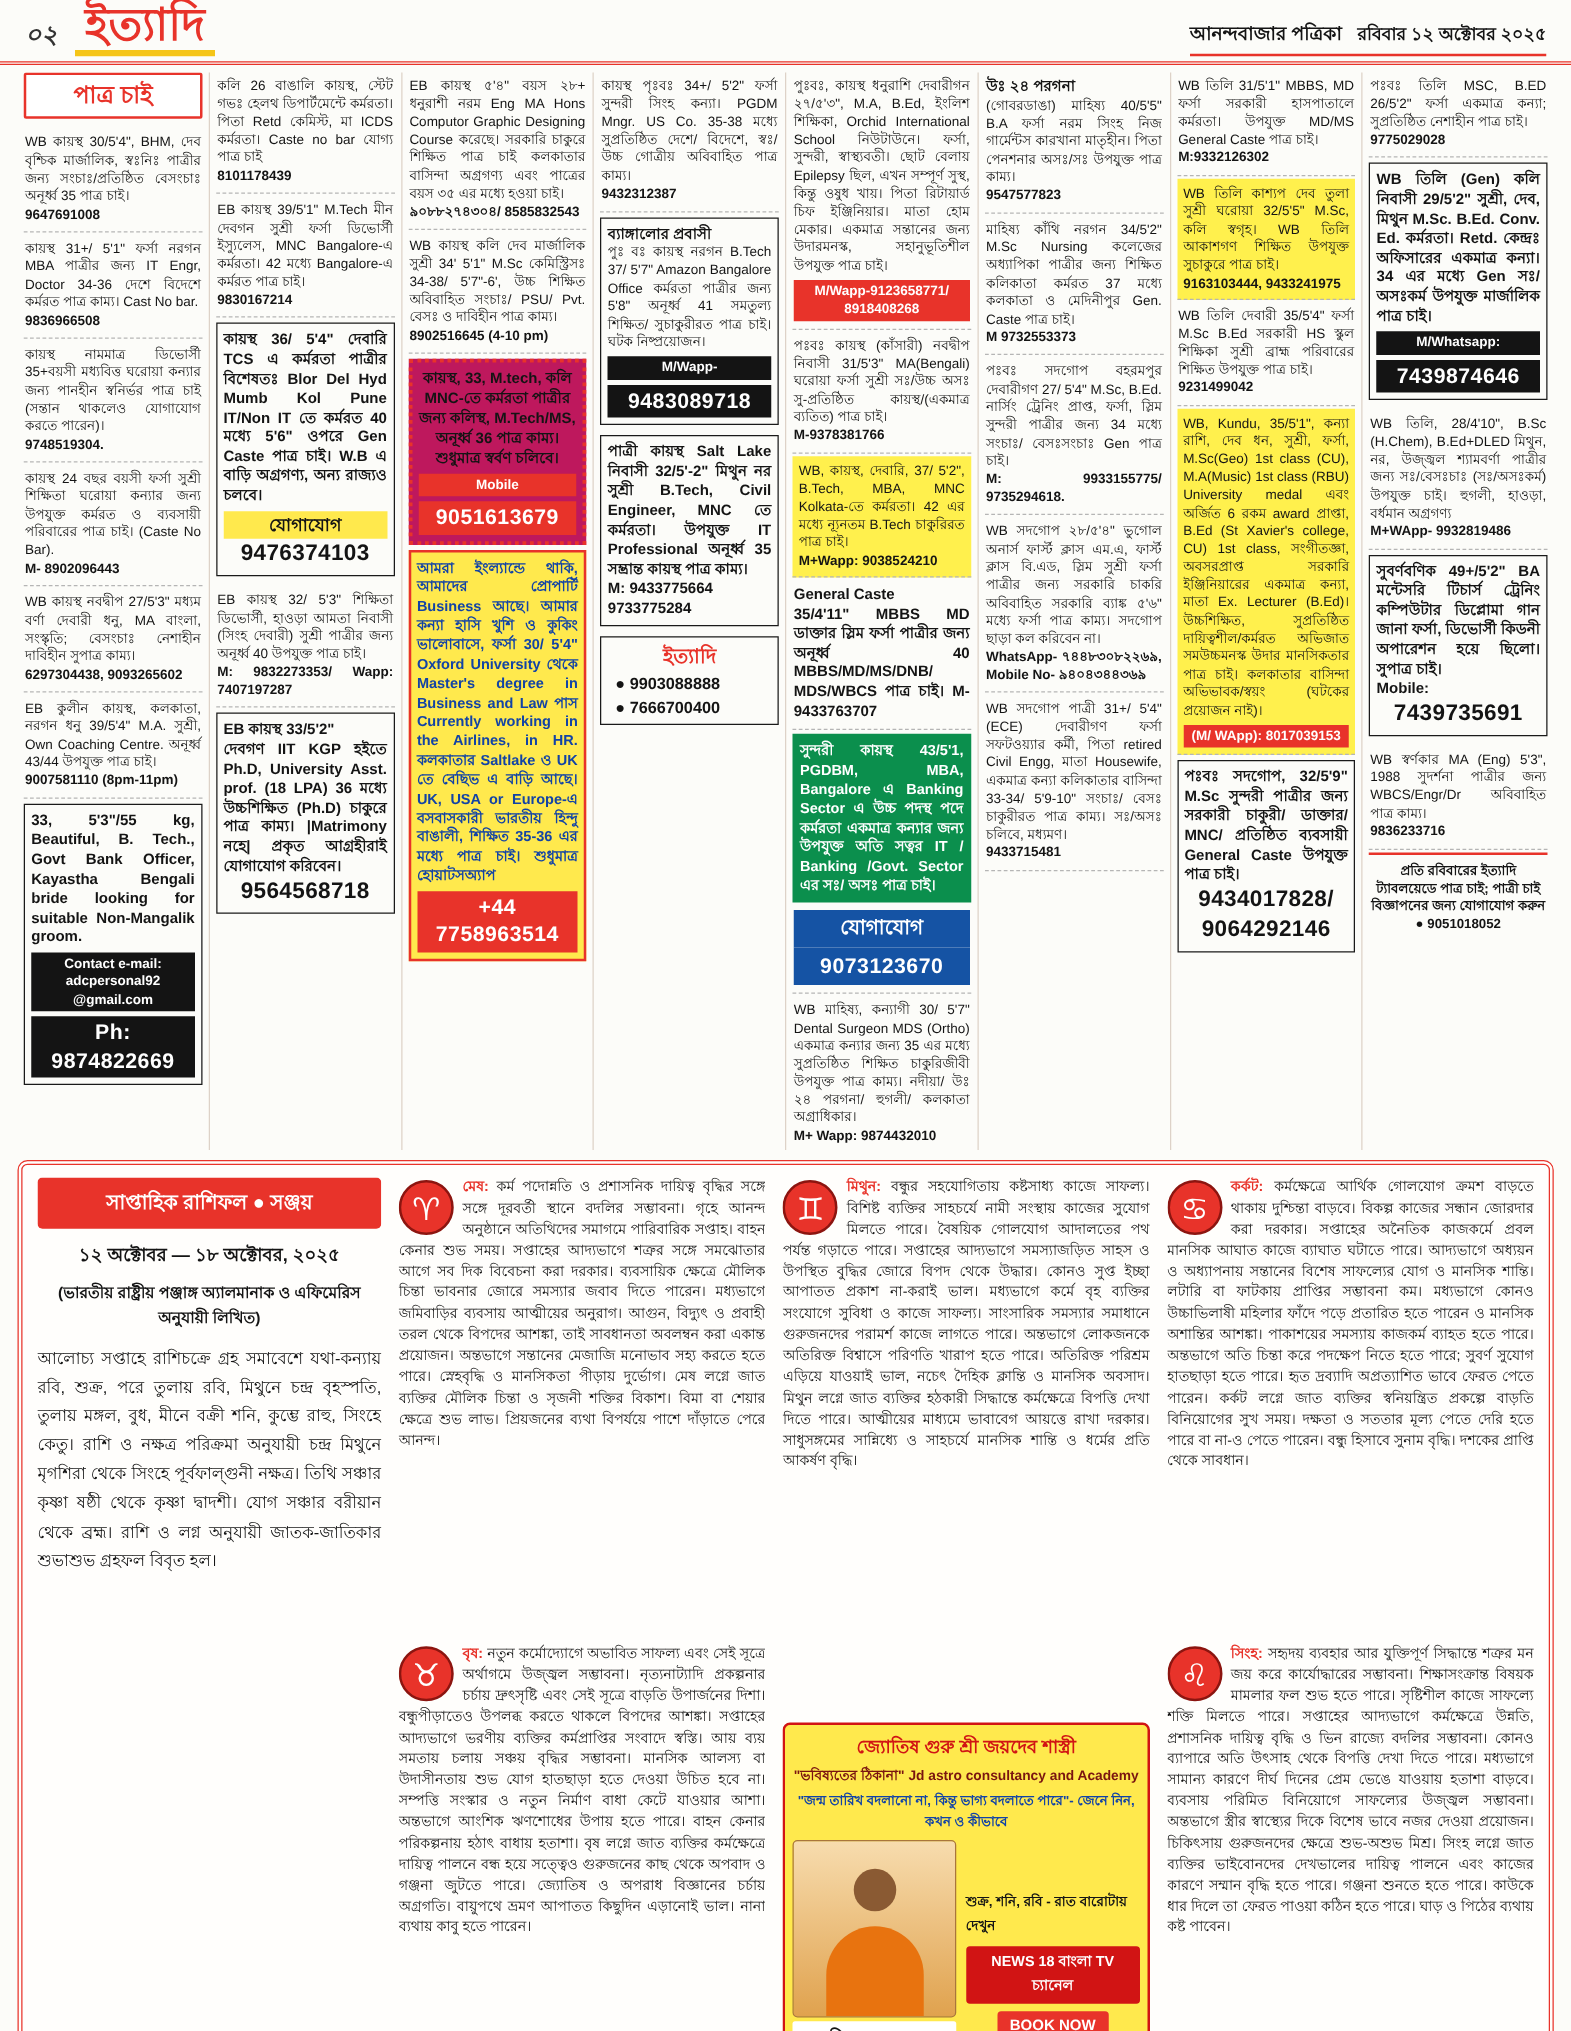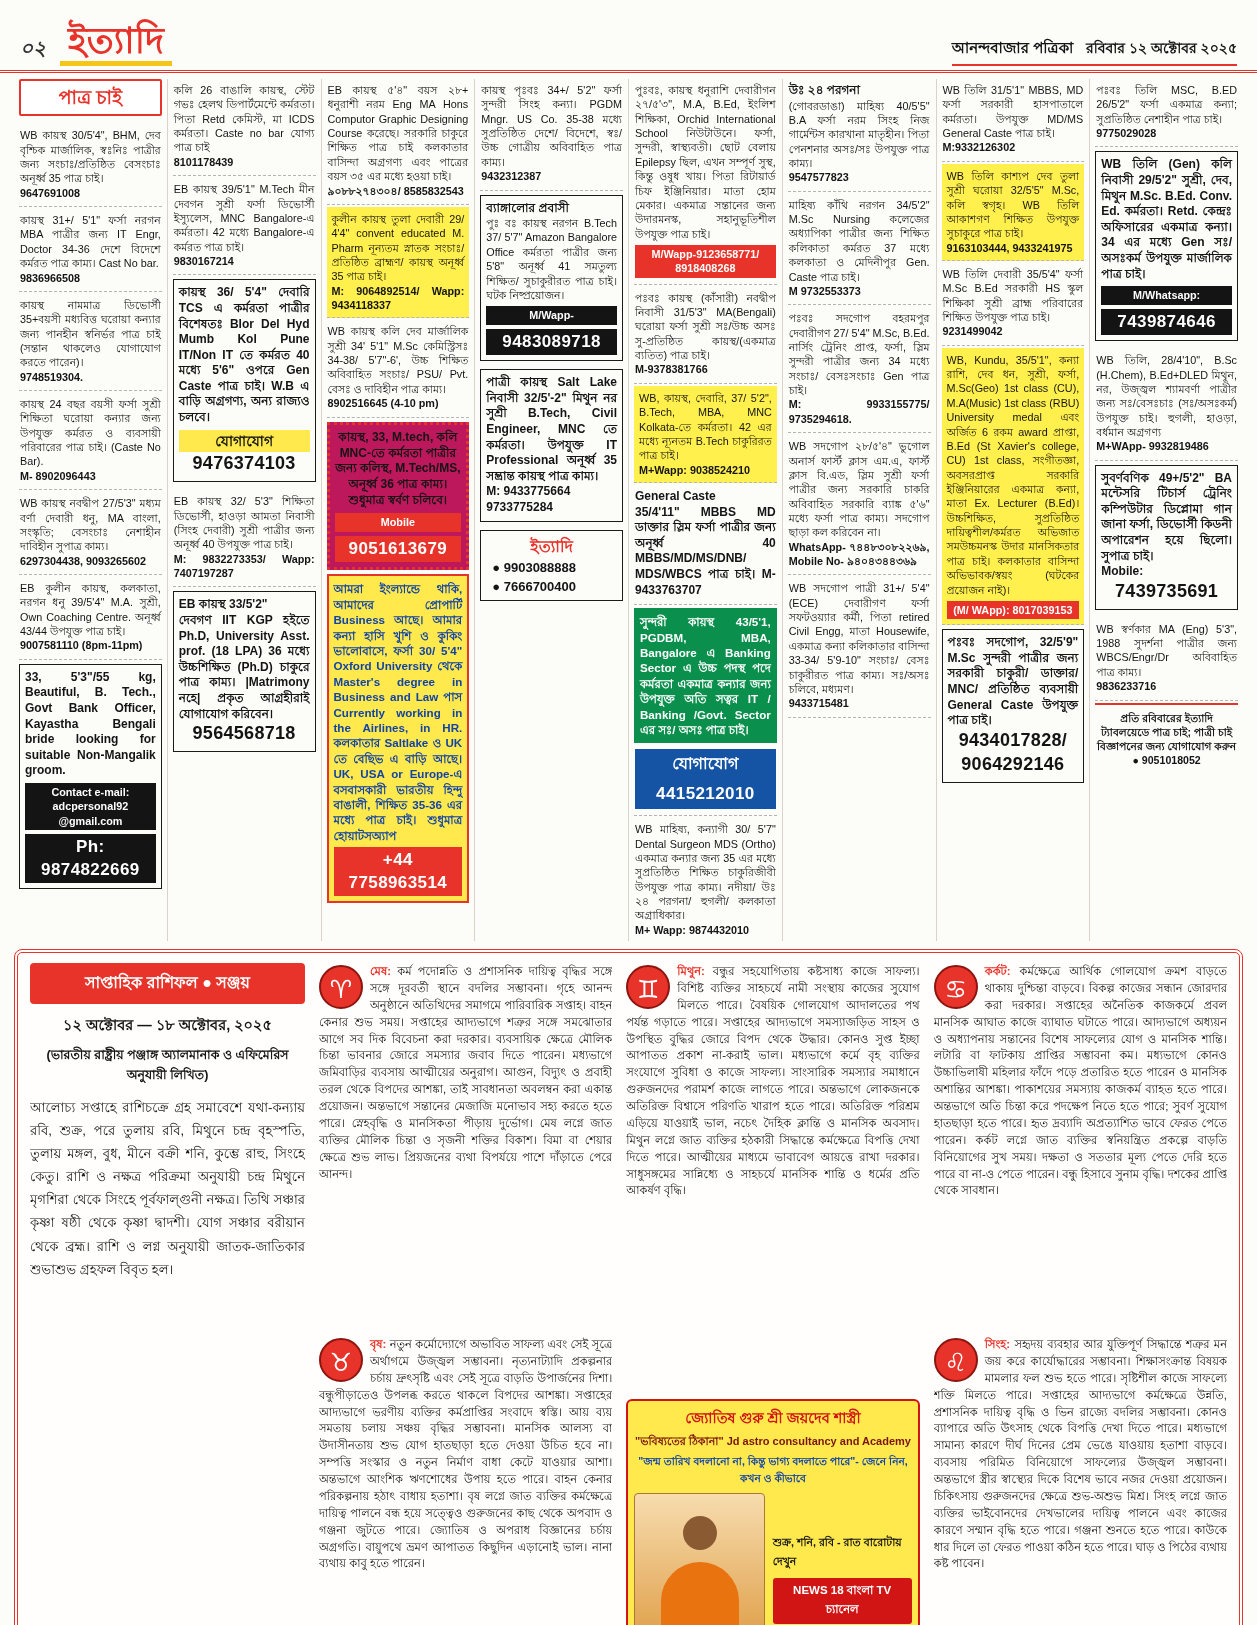--- a/index.html
+++ b/index.html
@@ -2,21 +2,21 @@
 <html><head>
 <meta charset="utf-8">
 <style>
   html,body{margin:0;padding:0;}
   body{
     width:1257px;height:1625px;overflow:hidden;background:#fcfcf9;color:#141414;
     font-family:"Liberation Sans","DejaVu Sans",sans-serif;
   }
   
   .header{display:flex;justify-content:space-between;align-items:flex-end;
-    padding:8px 20px 4px;border-bottom:3px double #e8332a;height:73px;box-sizing:border-box;}
+    padding:8px 20px 4px;border-bottom:3px double #e8332a;height:52px;box-sizing:border-box;}
   .h-left{display:flex;align-items:flex-end;gap:14px;}
   .pageno{font-size:20px;font-weight:700;color:#333;font-style:italic;}
   .logo{color:#e8332a;font-size:36px;font-weight:800;line-height:1;
     border-bottom:5px solid #f5c518;padding:0 8px 2px;}
   .h-right{text-align:right;border-bottom:2px solid #e8332a;padding-bottom:3px;}
   .masthead{font-size:15px;font-weight:800;}
   .mastdate{font-size:14px;font-weight:600;margin-left:8px;}
   
   .cols{display:flex;gap:0;padding:6px 14px 4px;height:872px;overflow:hidden;box-sizing:border-box;}
   .col{flex:1 1 0;min-width:0;overflow:hidden;padding:0 5px;}
@@ -159,24 +159,20 @@
         <div class="p bb">EB কায়স্থ 33/5'2"</div>
         <div class="p bb">দেবগণ IIT KGP হইতে Ph.D, University Asst. prof. (18 LPA) 36 মধ্যে উচ্চশিক্ষিত (Ph.D) চাকুরে পাত্র কাম্য। |Matrimony নহে| প্রকৃত আগ্রহীরাই যোগাযোগ করিবেন।</div>
         <div class="p huge">9564568718</div>
       </div>
     </div>
     <div class="col">
       <div class="ad ">
         <div class="p t">EB কায়স্থ ৫'৪" বয়স ২৮+ ধনুরাশী নরম Eng MA Hons Computor Graphic Designing Course করেছে। সরকারি চাকুরে শিক্ষিত পাত্র চাই কলকাতার বাসিন্দা অগ্রগণ্য এবং পাত্রের বয়স ৩৫ এর মধ্যে হওয়া চাই। </div>
         <div class="p ph">৯০৮৮২৭৪৩০৪/ 8585832543</div>
       </div>
-      <div class="ad yellow">
-        <div class="p t">কুলীন কায়স্থ তুলা দেবারী 29/ 4'4" convent educated M. Pharm নূন্যতম স্নাতক সংচাঃ/প্রতিষ্ঠিত ব্রাহ্মণ/ কায়স্থ অনূর্ধ্ব 35 পাত্র চাই। </div>
-        <div class="p ph">M: 9064892514/ Wapp: 9434118337</div>
-      </div>
       <div class="ad ">
         <div class="p t">WB কায়স্থ কলি দেব মার্জালিক সুশ্রী 34' 5'1" M.Sc কেমিস্ট্রিসঃ 34-38/ 5'7"-6', উচ্চ শিক্ষিত অবিবাহিত সংচাঃ/ PSU/ Pvt. বেসঃ ও দাবিহীন পাত্র কাম্য। </div>
         <div class="p ph">8902516645 (4-10 pm)</div>
       </div>
       <div class="ad scallop">
         <div class="p c">কায়স্থ, 33, M.tech, কলি MNC-তে কর্মরতা পাত্রীর জন্য কলিস্থ, M.Tech/MS, অনূর্ধ্ব 36 পাত্র কাম্য। শুধুমাত্র স্বর্বণ চলিবে।</div>
         <div class="p bandred">Mobile</div>
         <div class="p bandred big2">9051613679</div>
       </div>
       <div class="ad blueen">
@@ -221,21 +217,21 @@
       </div>
       <div class="ad ">
         <div class="p bb">General Caste</div>
         <div class="p bb">35/4'11" MBBS MD ডাক্তার স্লিম ফর্সা পাত্রীর জন্য অনূর্ধ্ব 40 MBBS/MD/MS/DNB/ MDS/WBCS পাত্র চাই। M-9433763707</div>
       </div>
       <div class="ad green">
         <div class="p t">সুন্দরী কায়স্থ 43/5'1, PGDBM, MBA, Bangalore এ Banking Sector এ উচ্চ পদস্থ পদে কর্মরতা একমাত্র কন্যার জন্য উপযুক্ত অতি সত্বর IT / Banking /Govt. Sector এর সঃ/ অসঃ পাত্র চাই।</div>
       </div>
       <div class="ad ">
         <div class="p bandblue">যোগাযোগ</div>
-        <div class="p bandblue big2">4415212010</div>
+        <div class="p bandblue big2">9073123670</div>
       </div>
       <div class="ad ">
         <div class="p t">WB মাহিষ্য, কন্যাগী 30/ 5'7" Dental Surgeon MDS (Ortho) একমাত্র কন্যার জন্য 35 এর মধ্যে সুপ্রতিষ্ঠিত শিক্ষিত চাকুরিজীবী উপযুক্ত পাত্র কাম্য। নদীয়া/ উঃ ২৪ পরগনা/ হুগলী/ কলকাতা অগ্রাধিকার। </div>
         <div class="p ph">M+ Wapp: 9874432010</div>
       </div>
     </div>
     <div class="col">
       <div class="ad ">
         <div class="p bb">উঃ ২৪ পরগনা</div>
         <div class="p t">(গোবরডাঙা) মাহিষ্য 40/5'5" B.A ফর্সা নরম সিংহ নিজ গার্মেন্টস কারখানা মাতৃহীন। পিতা পেনশনার অসঃ/সঃ উপযুক্ত পাত্র কাম্য। </div>

